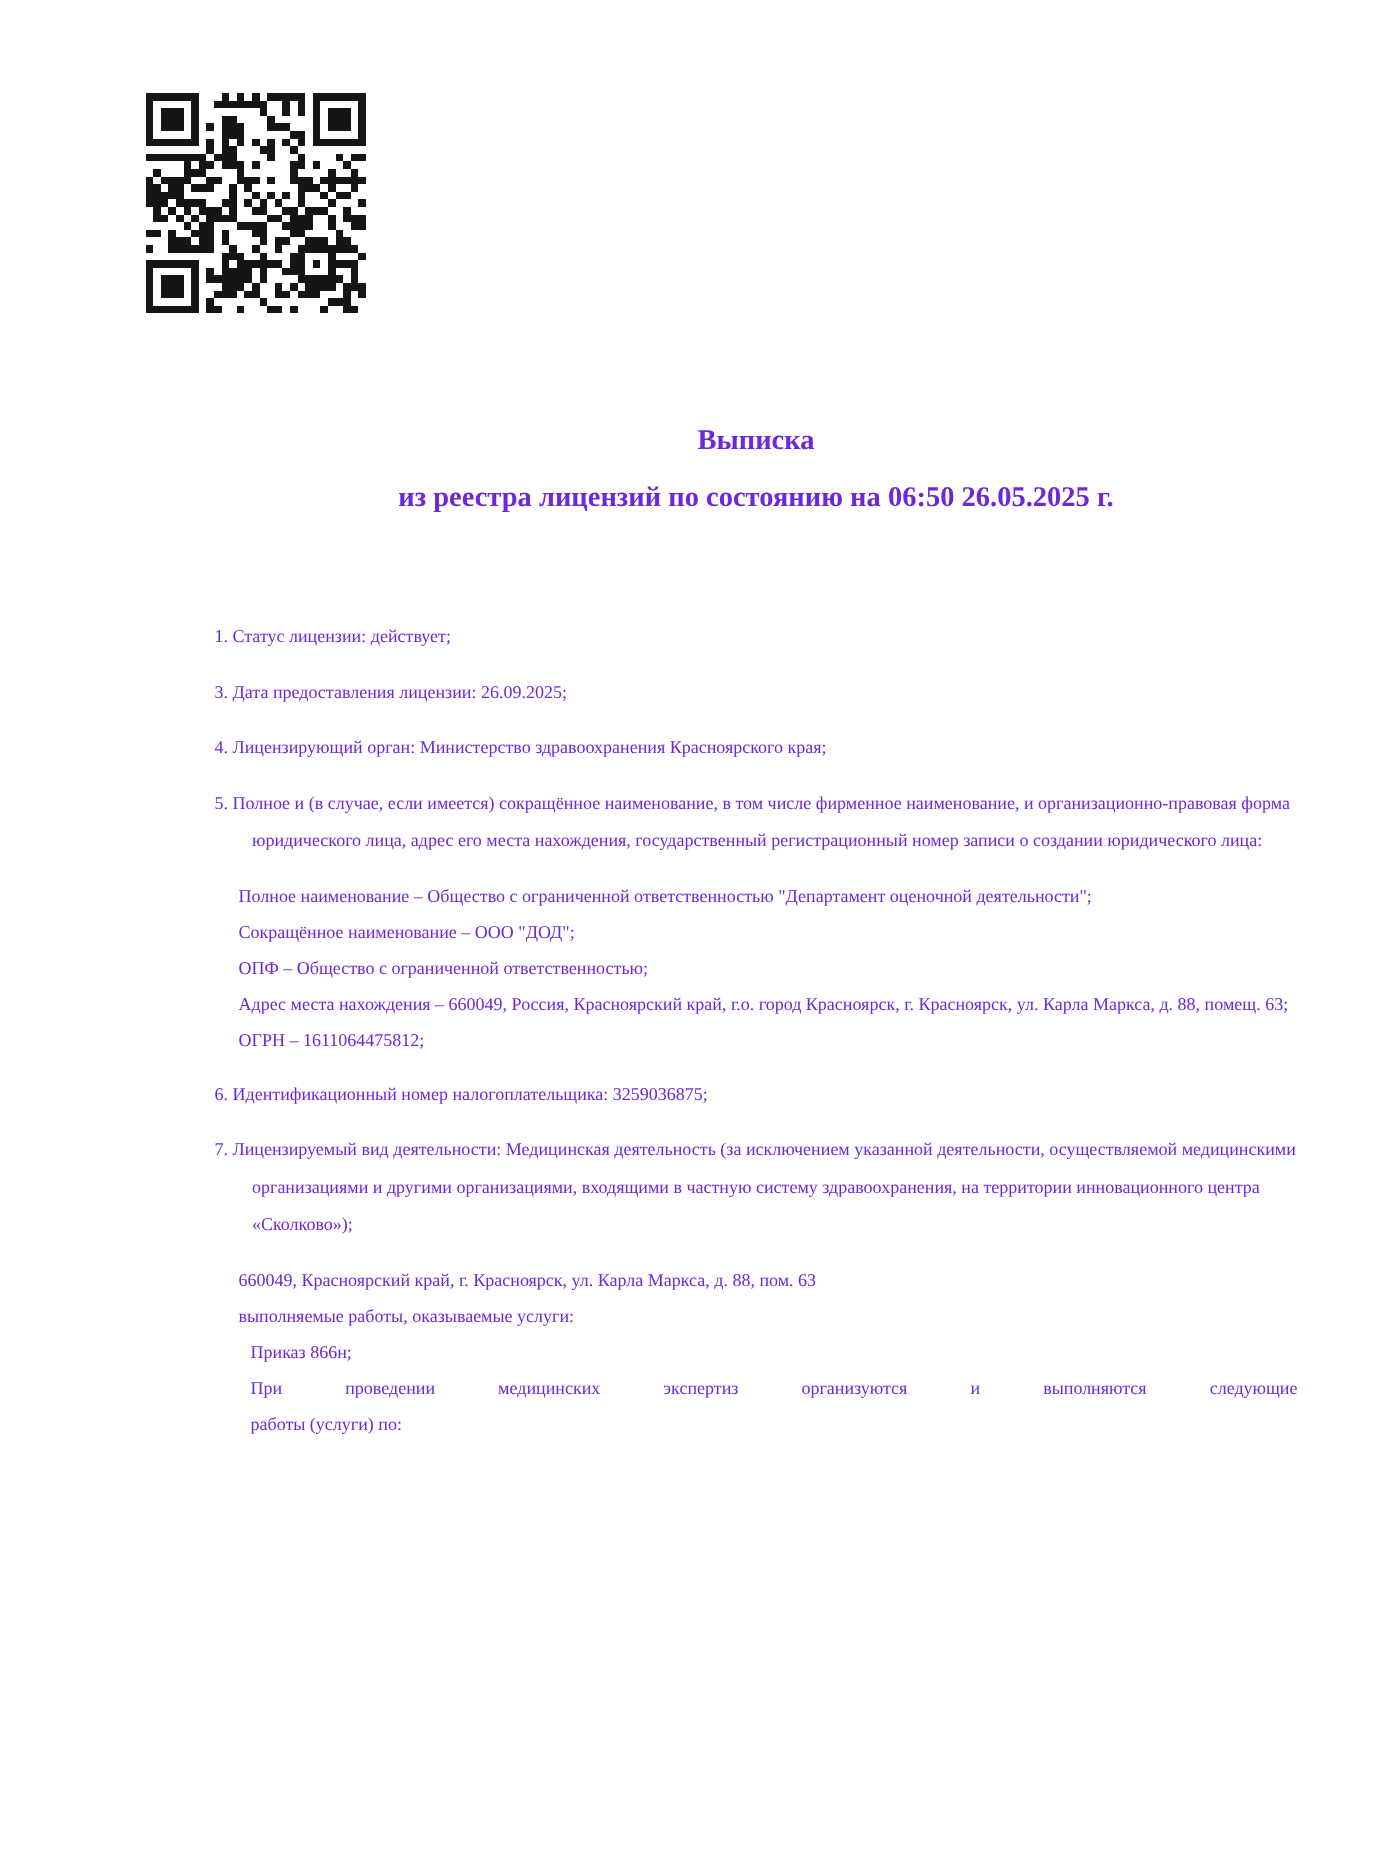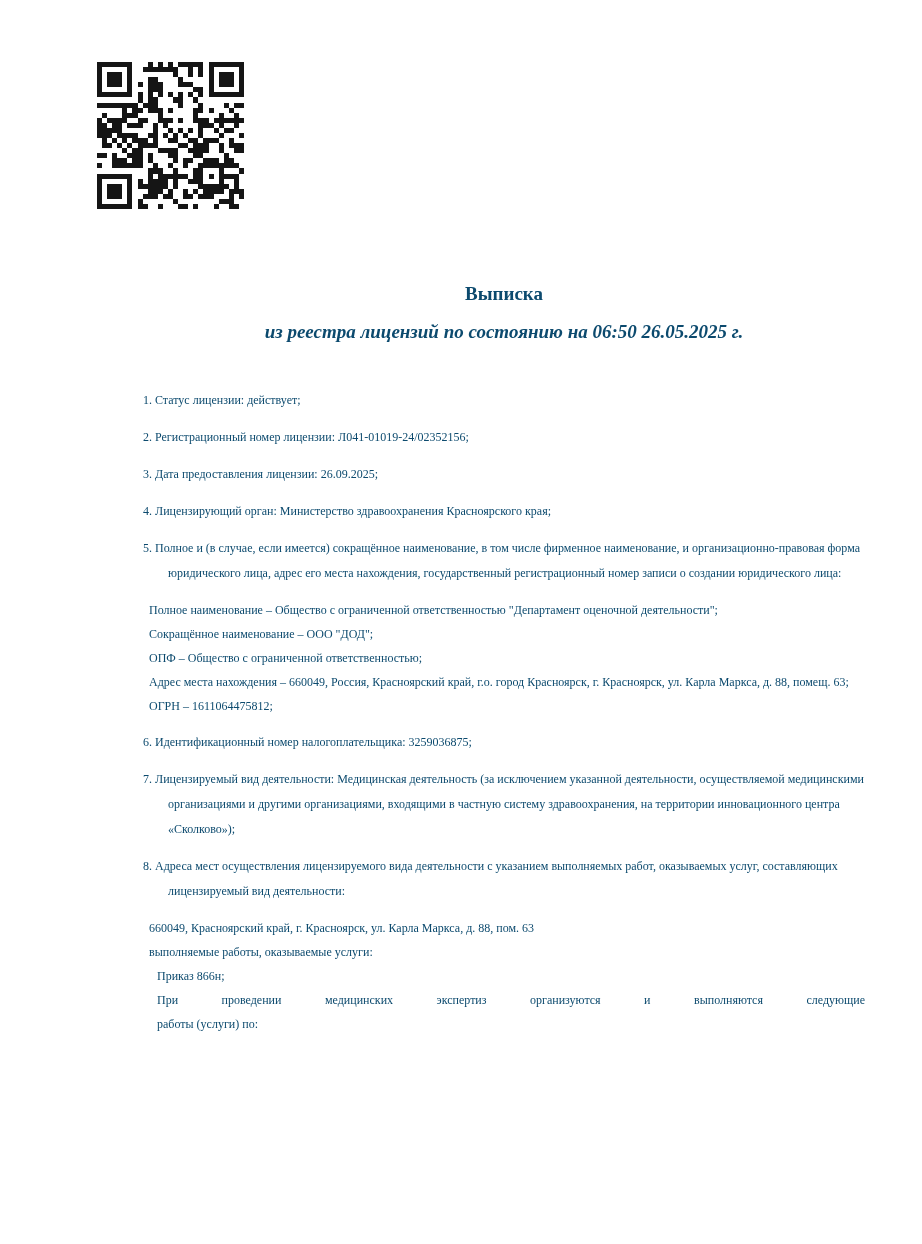--- a/index.html
+++ b/index.html
@@ -2,21 +2,21 @@
 <html lang="ru"><head>
 <meta charset="utf-8">
 <style>
   html, body { margin: 0; padding: 0; background: #ffffff; }
   .page {
     position: relative;
     width: 922px;
     height: 1244px;
     background: #ffffff;
     font-family: "Liberation Serif", serif;
-    color: #0c4a6e;
+    color: #6d28d9;
     overflow: hidden;
   }
   .qr {
     position: absolute;
     left: 97px;
     top: 62px;
     width: 147px;
     height: 147px;
   }
   .content {
@@ -26,29 +26,29 @@
     width: 722px;
   }
   .title, .subtitle {
     font-weight: bold;
     text-align: center;
     font-size: 19px;
     line-height: 24px;
     margin: 0;
   }
   .title    { margin-bottom: 14px; }
-  .subtitle { margin-bottom: 44px; font-style: italic; }
+  .subtitle { margin-bottom: 68px; }
   p { font-size: 12px; margin: 0; }
   .item {
     margin: 0 0 12px 0;
     padding-left: 25px;
     text-indent: -25px;
     line-height: 25px;
   }
-  .block { margin: 2px 0 12px 6px; }
+  .block { margin: 2px 0 12px 16px; }
   .block p { line-height: 24px; }
   .ind1 { padding-left: 8px; }
   .ind2 { padding-left: 17px; }
   .force-justify { text-align: justify; text-align-last: justify; }
 </style>
 </head>
 <body>
 
 <div class="page">
 
@@ -477,41 +477,39 @@
       </g>
     </svg>
 
   <div class="content">
 
     <h1 class="title">Выписка</h1>
     <h2 class="subtitle">из реестра лицензий по состоянию на 06:50 26.05.2025 г.</h2>
 
     <p class="item"><span>1.</span> <span>Статус лицензии: действует;</span></p>
 
-    <p class="item"><span>2.</span> <span>Регистрационный номер лицензии: Л041-01019-24/02352156;</span></p>
 
     <p class="item"><span>3.</span> <span>Дата предоставления лицензии: 26.09.2025;</span></p>
 
     <p class="item"><span>4.</span> <span>Лицензирующий орган: Министерство здравоохранения Красноярского края;</span></p>
 
     <p class="item"><span>5.</span> <span>Полное и (в случае, если имеется) сокращённое наименование, в том числе фирменное наименование, и организационно-правовая форма юридического лица, адрес его места нахождения, государственный регистрационный номер записи о создании юридического лица:</span></p>
 
     <div class="block">
       <p>Полное наименование – Общество с ограниченной ответственностью "Департамент оценочной деятельности";</p>
       <p>Сокращённое наименование – ООО "ДОД";</p>
       <p>ОПФ – Общество с ограниченной ответственностью;</p>
       <p>Адрес места нахождения – 660049, Россия, Красноярский край, г.о. город Красноярск, г. Красноярск, ул. Карла Маркса, д. 88, помещ. 63;</p>
       <p>ОГРН – 1611064475812;</p>
     </div>
 
     <p class="item"><span>6.</span> <span>Идентификационный номер налогоплательщика: 3259036875;</span></p>
 
     <p class="item"><span>7.</span> <span>Лицензируемый вид деятельности: Медицинская деятельность (за исключением указанной деятельности, осуществляемой медицинскими организациями и другими организациями, входящими в частную систему здравоохранения, на территории инновационного центра «Сколково»);</span></p>
 
-    <p class="item"><span>8.</span> <span>Адреса мест осуществления лицензируемого вида деятельности с указанием выполняемых работ, оказываемых услуг, составляющих лицензируемый вид деятельности:</span></p>
 
     <div class="block">
       <p>660049, Красноярский край, г. Красноярск, ул. Карла Маркса, д. 88, пом. 63</p>
       <p>выполняемые работы, оказываемые услуги:</p>
       <p class="ind1">Приказ 866н;</p>
       <p class="ind1 force-justify">При проведении медицинских экспертиз организуются и выполняются следующие</p>
       <p class="ind1">работы (услуги) по:</p>
     </div>
 
   </div>

